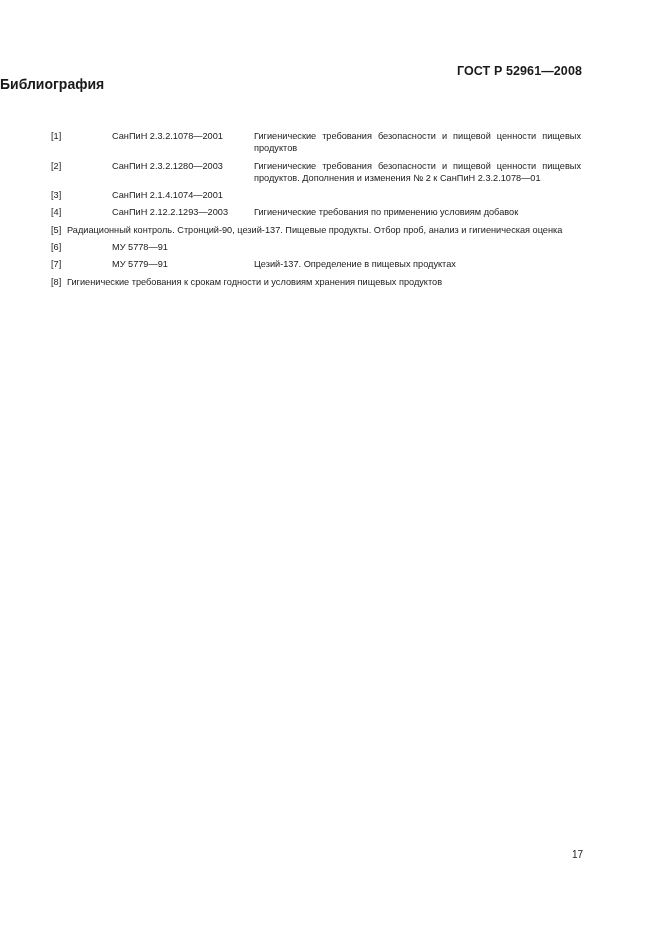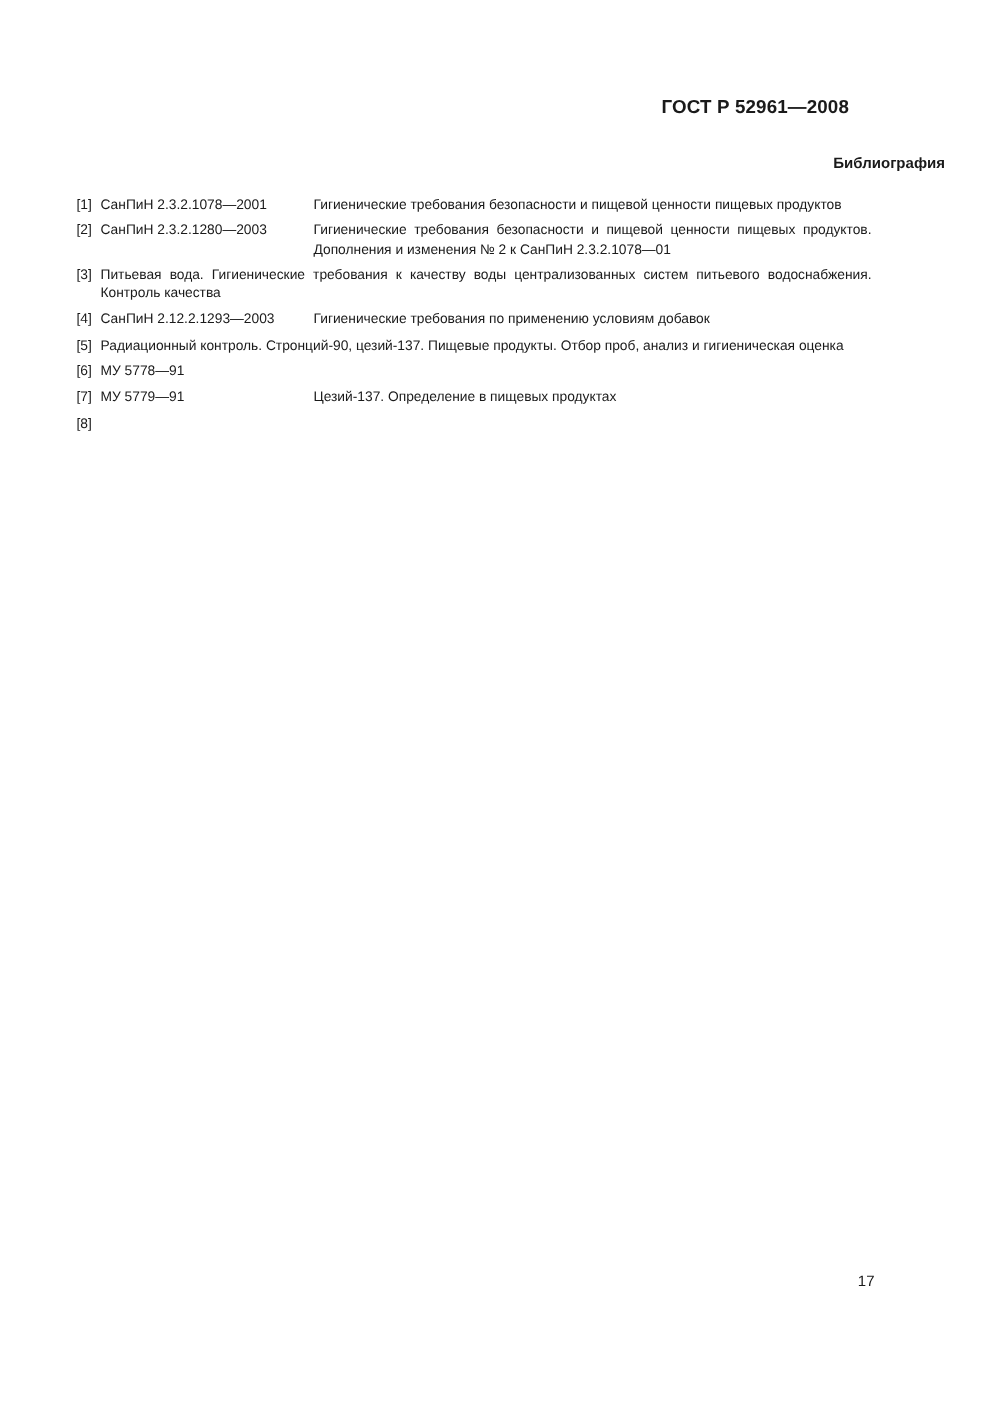--- a/index.html
+++ b/index.html
@@ -11,32 +11,32 @@
       width: 661px;
       height: 936px;
       position: relative;
       overflow: hidden;
       font-family: "Liberation Sans", "DejaVu Sans", sans-serif;
       color: #1a1a1a;
     }
     .doc-code {
       position: absolute;
       top: 64px;
-      right: 95px;
+      right: 79px;
       font-size: 12.5px;
       font-weight: bold;
       letter-spacing: 0.1px;
     }
     .section-title {
       position: absolute;
-      top: 104px;
+      top: 76px;
       left: 0;
       width: 630px;
-      text-align: right;
-      font-size: 10px;
+      text-align: left;
+      font-size: 14px;
       font-weight: bold;
     }
     .bib-list {
       position: absolute;
       top: 130px;
       left: 51px;
       width: 530px;
       margin: 0;
       padding: 0;
       list-style: none;
@@ -49,20 +49,21 @@
     }
     .bib-num {
       width: 16px;
       flex: 0 0 16px;
       white-space: nowrap;
     }
     .bib-ref {
       width: 142px;
       flex: 0 0 142px;
       white-space: nowrap;
+      margin-left: 45px;
     }
     .bib-desc {
       flex: 1 1 auto;
       text-align: justify;
       text-justify: inter-word;
       hyphens: manual;
     }
     .page-number {
       position: absolute;
       top: 849px;
@@ -83,21 +84,21 @@
     <span class="bib-ref">СанПиН 2.3.2.1078—2001</span>
     <span class="bib-desc">Гигиенические требования безопасности и пищевой ценности пищевых про­дуктов</span>
   </li>
   <li class="bib-item">
     <span class="bib-num">[2]</span>
     <span class="bib-ref">СанПиН 2.3.2.1280—2003</span>
     <span class="bib-desc">Гигиенические требования безопасности и пищевой ценности пищевых про­дуктов. Дополнения и изменения № 2 к СанПиН 2.3.2.1078—01</span>
   </li>
   <li class="bib-item">
     <span class="bib-num">[3]</span>
-    <span class="bib-desc">Питьевая вода. Гигиенические требования к качеству воды централизованных систем питьевого водоснабжения. Контроль качества</span>
+    <span class="bib-ref">СанПиН 2.1.4.1074—2001</span>
   </li>
   <li class="bib-item">
     <span class="bib-num">[4]</span>
     <span class="bib-ref">СанПиН 2.12.2.1293—2003</span>
     <span class="bib-desc">Гигиенические требования по применению условиям добавок</span>
   </li>
   <li class="bib-item">
     <span class="bib-num">[5]</span>
     <span class="bib-desc">Радиационный контроль. Стронций-90, цезий-137. Пищевые продукты. Отбор проб, анализ и гигиеническая оценка</span>
   </li>
@@ -105,16 +106,17 @@
     <span class="bib-num">[6]</span>
     <span class="bib-ref">МУ 5778—91</span>
   </li>
   <li class="bib-item">
     <span class="bib-num">[7]</span>
     <span class="bib-ref">МУ 5779—91</span>
     <span class="bib-desc">Цезий-137. Определение в пищевых продуктах</span>
   </li>
   <li class="bib-item">
     <span class="bib-num">[8]</span>
+    <span class="bib-desc">Гигиенические требования к срокам годности и условиям хранения пищевых продуктов</span>
   </li>
 </ul>
 
 <div class="page-number">17</div>
 
 </body></html>

